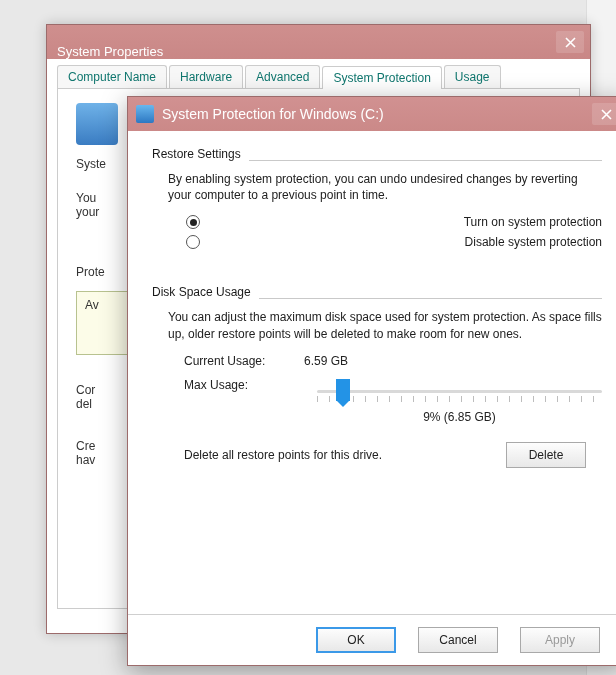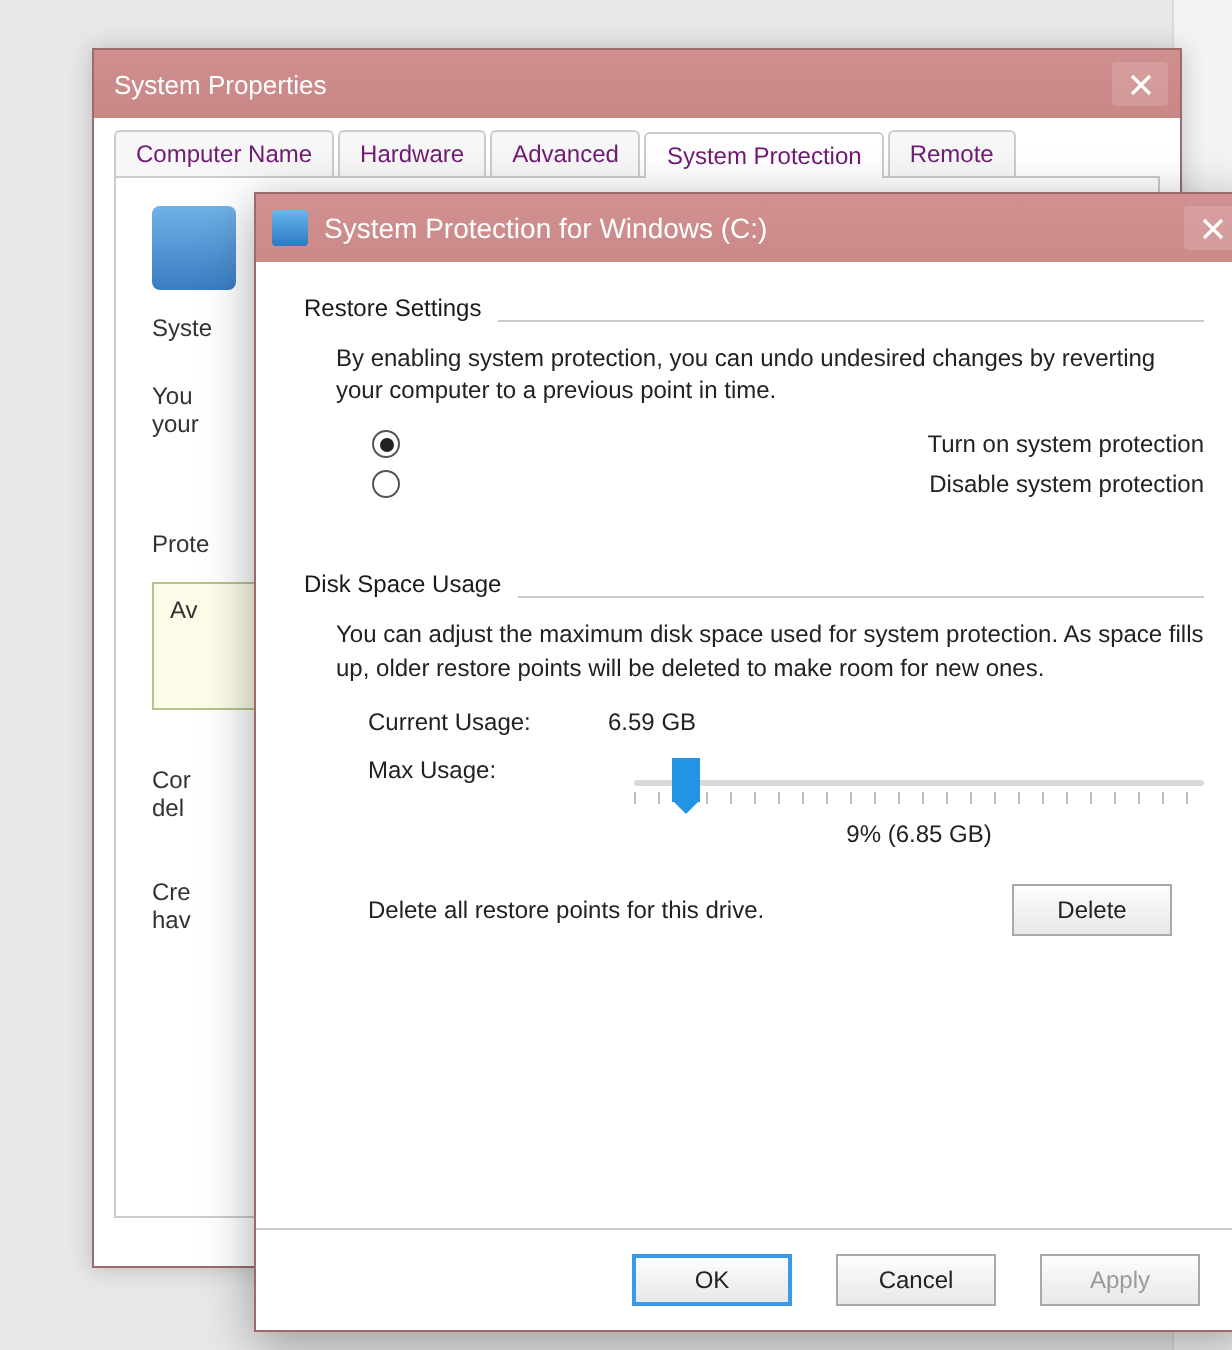--- a/index.html
+++ b/index.html
@@ -11,36 +11,36 @@
     left: 46px; top: 24px;
     width: 545px; height: 610px;
     background: #fff;
     border: 1px solid #9c6b6b;
     box-shadow: 0 0 12px rgba(0,0,0,.2);
   }
   .parent-titlebar {
     height: 34px;
     background: linear-gradient(#cf8f8e, #c98786);
     color: #fff;
-    display: flex; align-items: center;
+    display: flex; align-items: flex-end;
     padding: 0 10px;
     font-size: 13px;
     position: relative;
   }
   .parent-close {
     position: absolute; right: 6px; top: 6px;
     width: 28px; height: 22px;
     background: rgba(255,255,255,.15);
     border-radius: 2px;
     display:flex;align-items:center;justify-content:center;
     color:#fff; font-size: 13px;
   }
   .parent-body { padding: 6px 10px 10px 10px; height: calc(100% - 34px); background:#fff; }
   .tabs { display:flex; font-size: 12px; border-bottom:1px solid #ccc; }
-  .tab { padding: 4px 10px; border:1px solid #ccc; border-bottom:none; background:#f7f7f7; margin-right:2px; border-radius:3px 3px 0 0; color:#701a75;}
+  .tab { padding: 4px 10px; border:1px solid #ccc; border-bottom:none; background:#f7f7f7; margin-right:2px; border-radius:3px 3px 0 0; color:#0f766e;}
   .tab.active { background:#fff; position:relative; top:1px;}
   .parent-content { border:1px solid #ccc; border-top:none; height: 520px; padding: 14px 18px; font-size:12px; color:#333; }
   .shield-icon { width:42px; height:42px; background: linear-gradient(#6fb2e8,#3a7cc2); border-radius:4px; display:inline-block; vertical-align:top; margin-right:8px;}
   .parent-content .row { margin-bottom: 12px; }
   .drive-box { border:1px solid #b8c28f; background:#fcfce8; height:64px; width:100%; margin-top:4px;}
 
   
   .dialog {
     position:absolute;
     left: 96px; top: 96px;
@@ -168,21 +168,21 @@
           <path d="M1 1 L10 10 M10 1 L1 10" stroke="#fff" stroke-width="1.6"></path>
         </svg>
     </div>
   </div>
   <div class="parent-body">
     <div class="tabs">
       <div class="tab">Computer Name</div>
       <div class="tab">Hardware</div>
       <div class="tab">Advanced</div>
       <div class="tab active">System Protection</div>
-      <div class="tab">Remote</div>
+      <div class="tab">Usage</div>
     </div>
     <div class="parent-content">
       <div class="row" style="display:flex;">
         <span class="shield-icon"></span>
       </div>
       <div class="row">Syste</div>
       <div class="row" style="margin-top:20px">
         <div>You</div>
         <div>your</div>
       </div>

